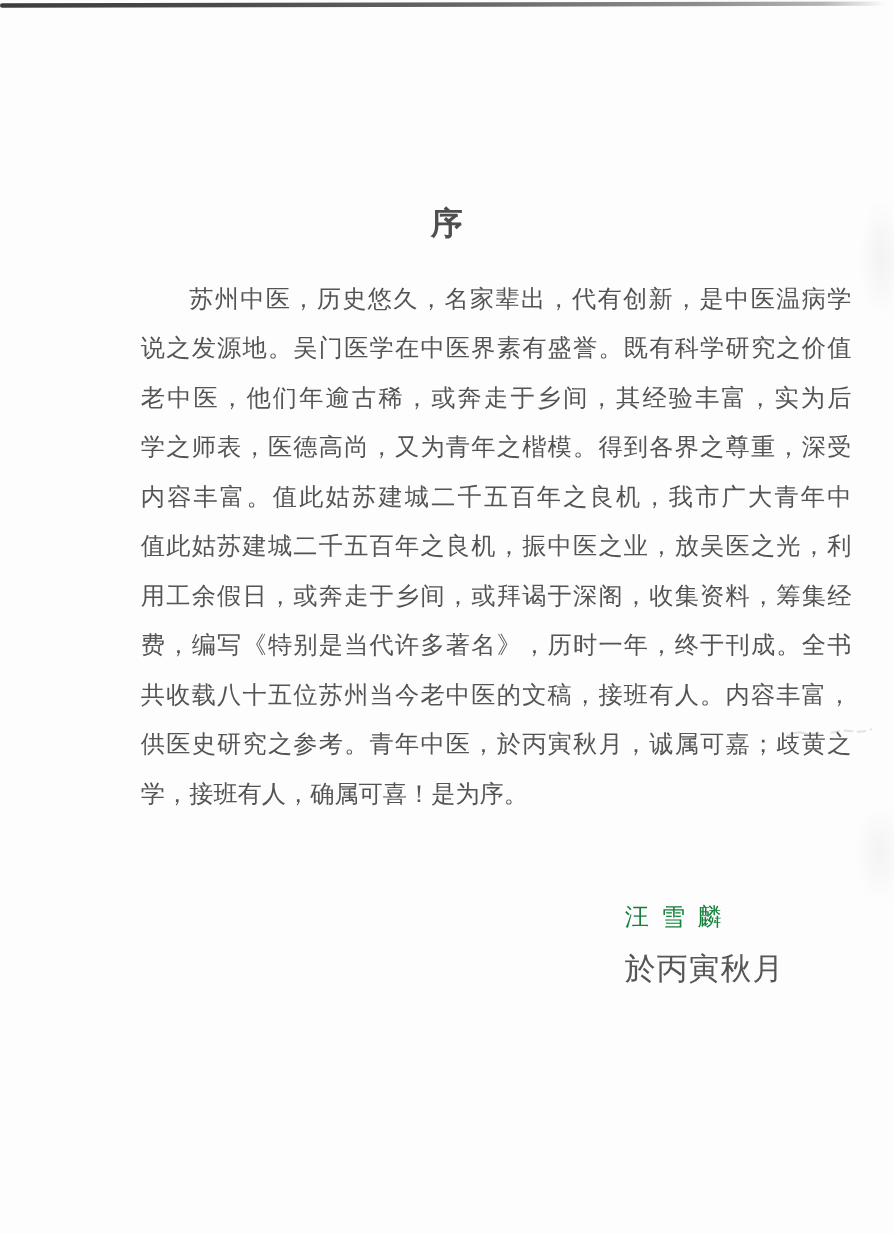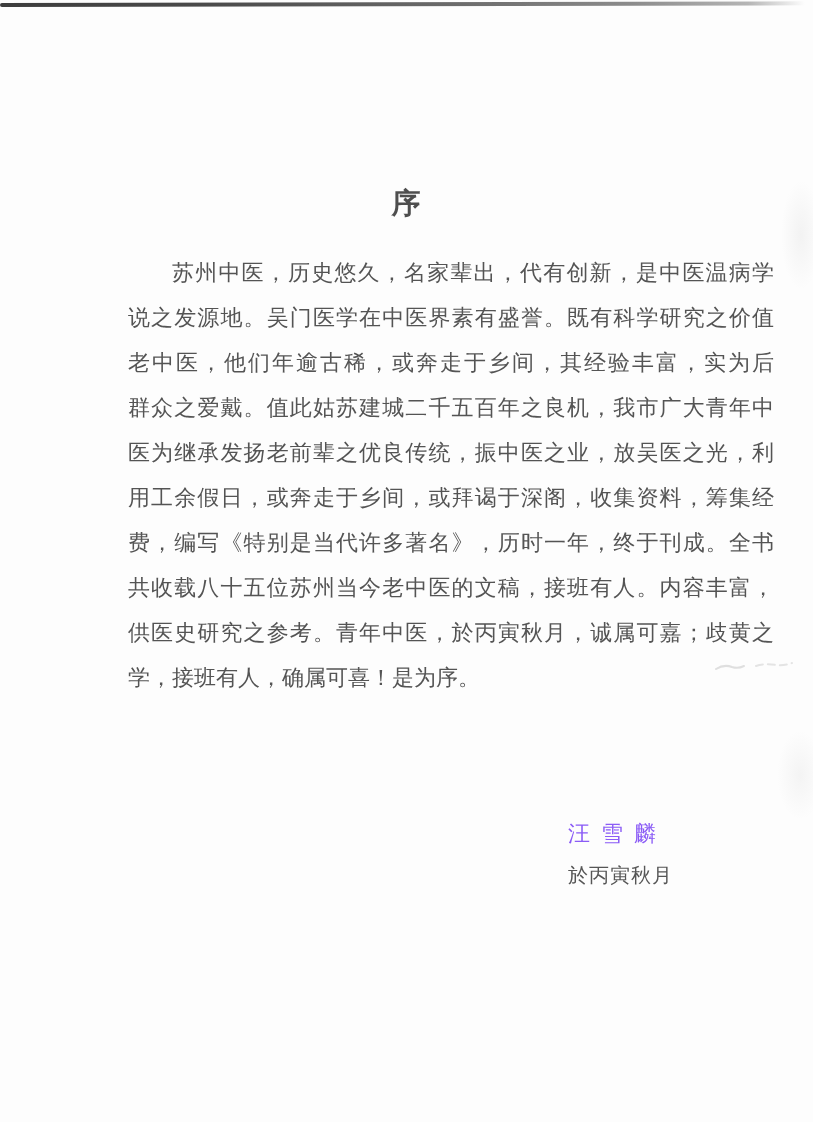--- a/index.html
+++ b/index.html
@@ -91,27 +91,27 @@
   .line.last {
     text-align: right;
     text-align-last: left;
   }
   .sig-name {
     position: absolute;
     left: 568px;
     top: 819px;
     font-size: 22px;
     letter-spacing: 2px;
-    color: #8b5cf6;
+    color: #15803d;
   }
   .sig-date {
     position: absolute;
     left: 568px;
     top: 862px;
-    font-size: 20px;
+    font-size: 28px;
     letter-spacing: 1px;
     color: #565656;
   }
 </style>
 </head>
 <body>
 
 <div class="page">
 
   <div class="scan-top-line"></div>
@@ -122,22 +122,23 @@
     <path d="M4 14 q 8 -5 16 -2 q 6 2 12 -1" stroke="#d8d8d8" stroke-width="2" fill="none" stroke-linecap="round"></path>
     <path d="M44 11 q 10 -3 20 -1 q 8 1 16 -2" stroke="#dedede" stroke-width="2" fill="none" stroke-linecap="round" stroke-dasharray="7 5"></path>
   </svg>
 
   <div class="doc-title">序</div>
 
   <div class="body-block">
     <div class="line justified indent">苏州中医，历史悠久，名家辈出，代有创新，是中医温病学</div>
     <div class="line justified">说之发源地。吴门医学在中医界素有盛誉。既有科学研究之价值</div>
     <div class="line justified">老中医，他们年逾古稀，或奔走于乡间，其经验丰富，实为后</div>
-    <div class="line justified">群众之爱戴。值此姑苏建城二千五百年之良机，我市广大青年中</div>
-    <div class="line justified">医为继承发扬老前辈之优良传统，振中医之业，放吴医之光，利</div>
+    <div class="line justified">学之师表，医德高尚，又为青年之楷模。得到各界之尊重，深受</div>
+    <div class="line justified">内容丰富。值此姑苏建城二千五百年之良机，我市广大青年中</div>
+    <div class="line justified">值此姑苏建城二千五百年之良机，振中医之业，放吴医之光，利</div>
     <div class="line justified">用工余假日，或奔走于乡间，或拜谒于深阁，收集资料，筹集经</div>
     <div class="line justified">费，编写《特别是当代许多著名》，历时一年，终于刊成。全书</div>
     <div class="line justified">共收载八十五位苏州当今老中医的文稿，接班有人。内容丰富，</div>
     <div class="line justified">供医史研究之参考。青年中医，於丙寅秋月，诚属可嘉；歧黄之</div>
     <div class="line last">学，接班有人，确属可喜！是为序。</div>
   </div>
 
   <div class="sig-name">汪 雪 麟</div>
   <div class="sig-date">於丙寅秋月</div>
 

